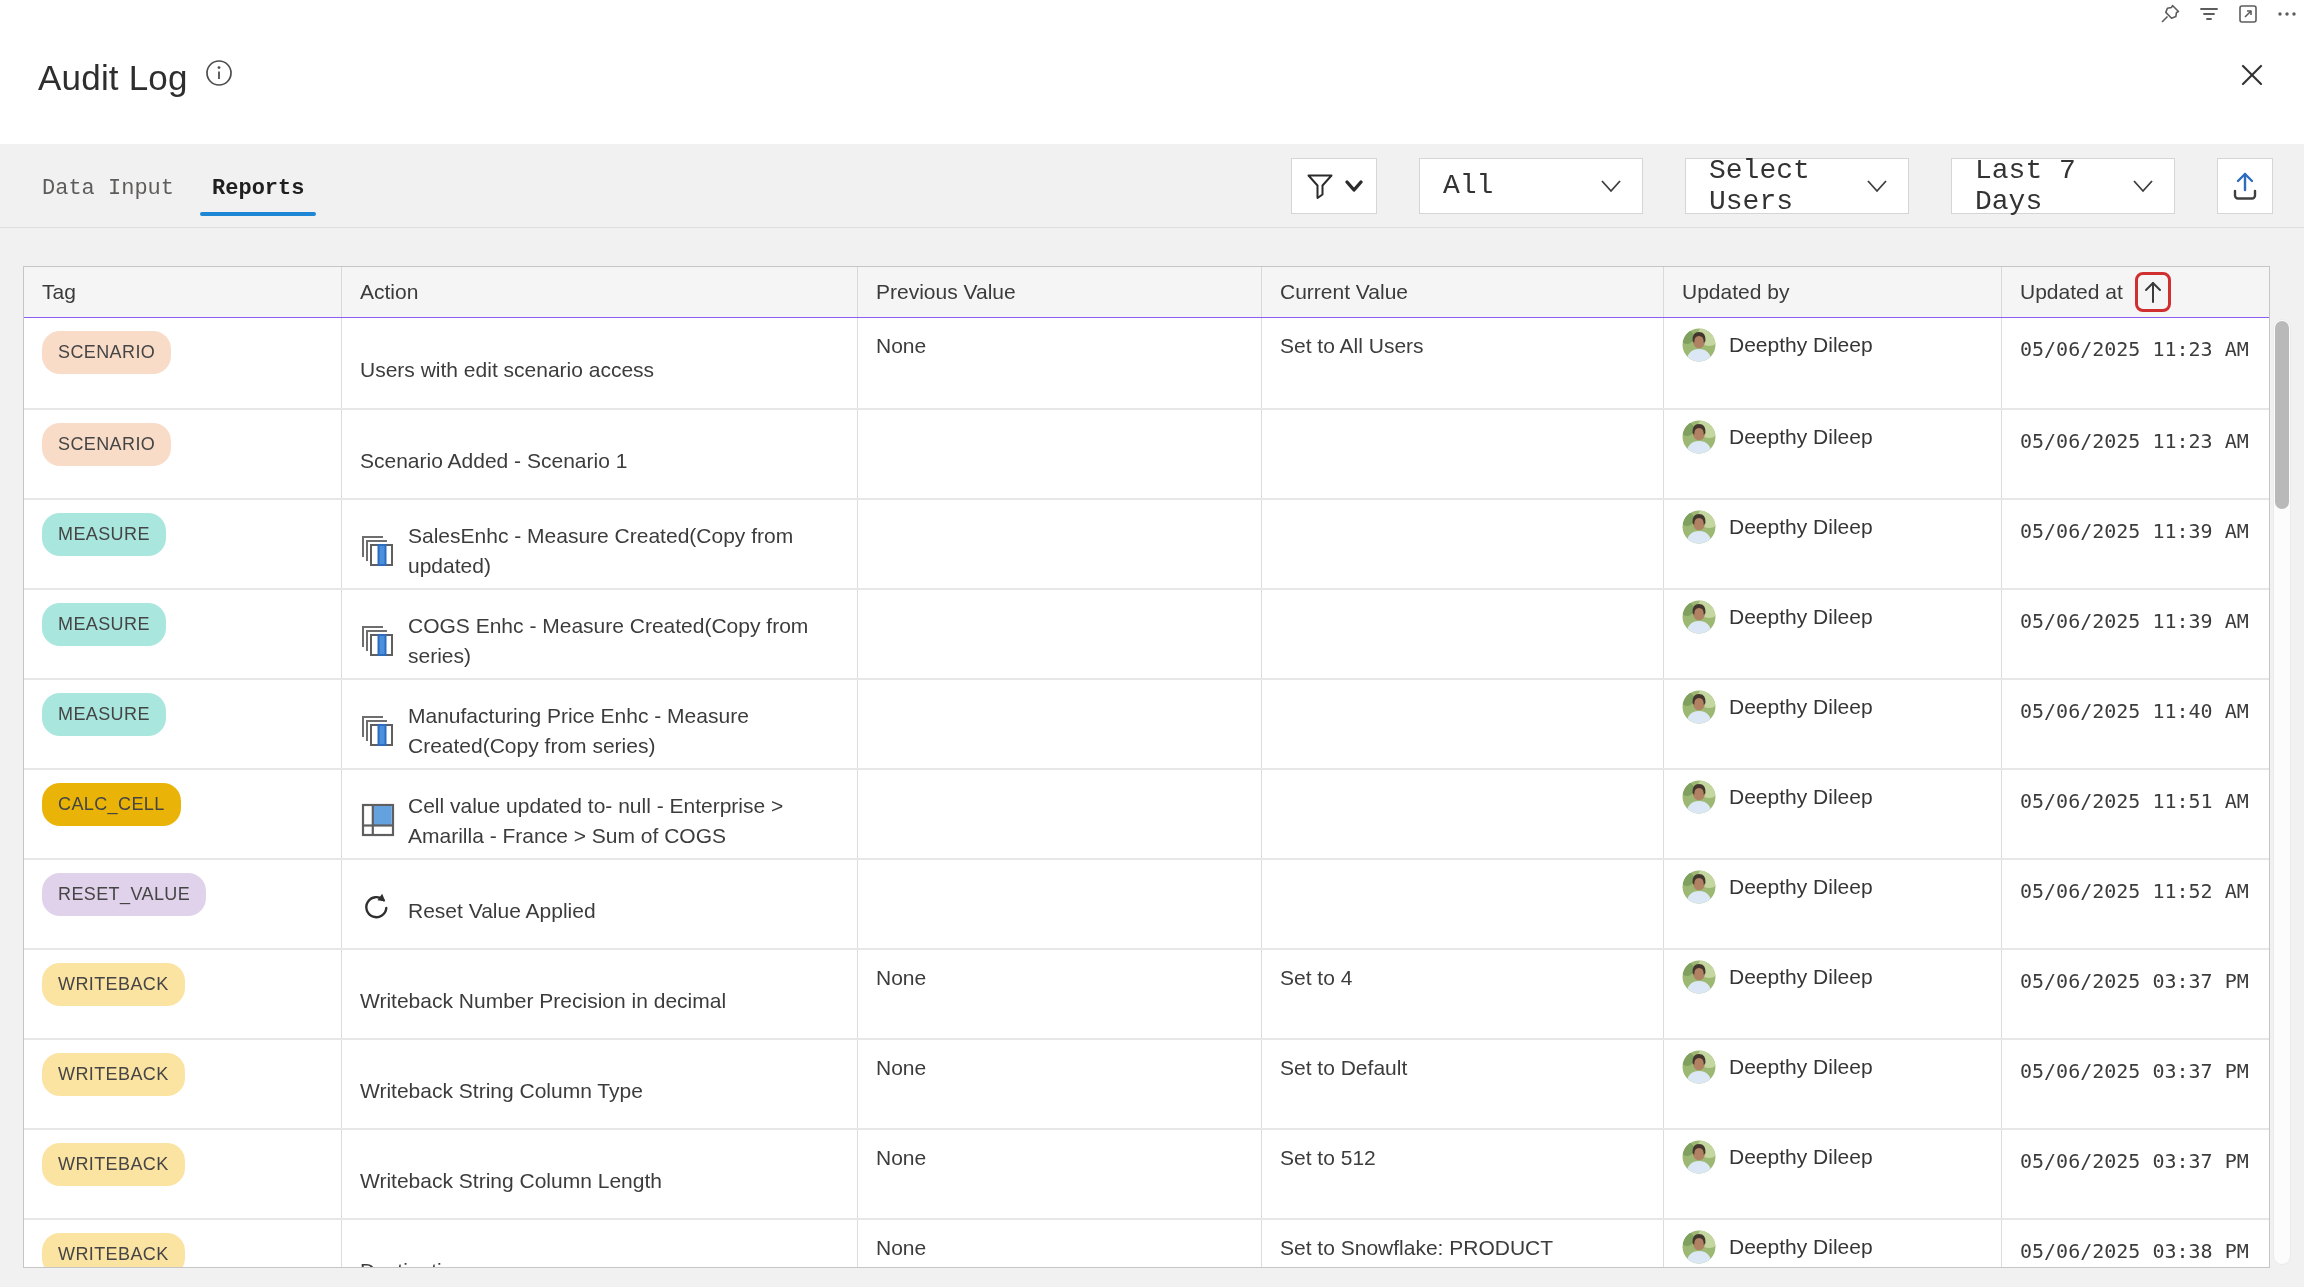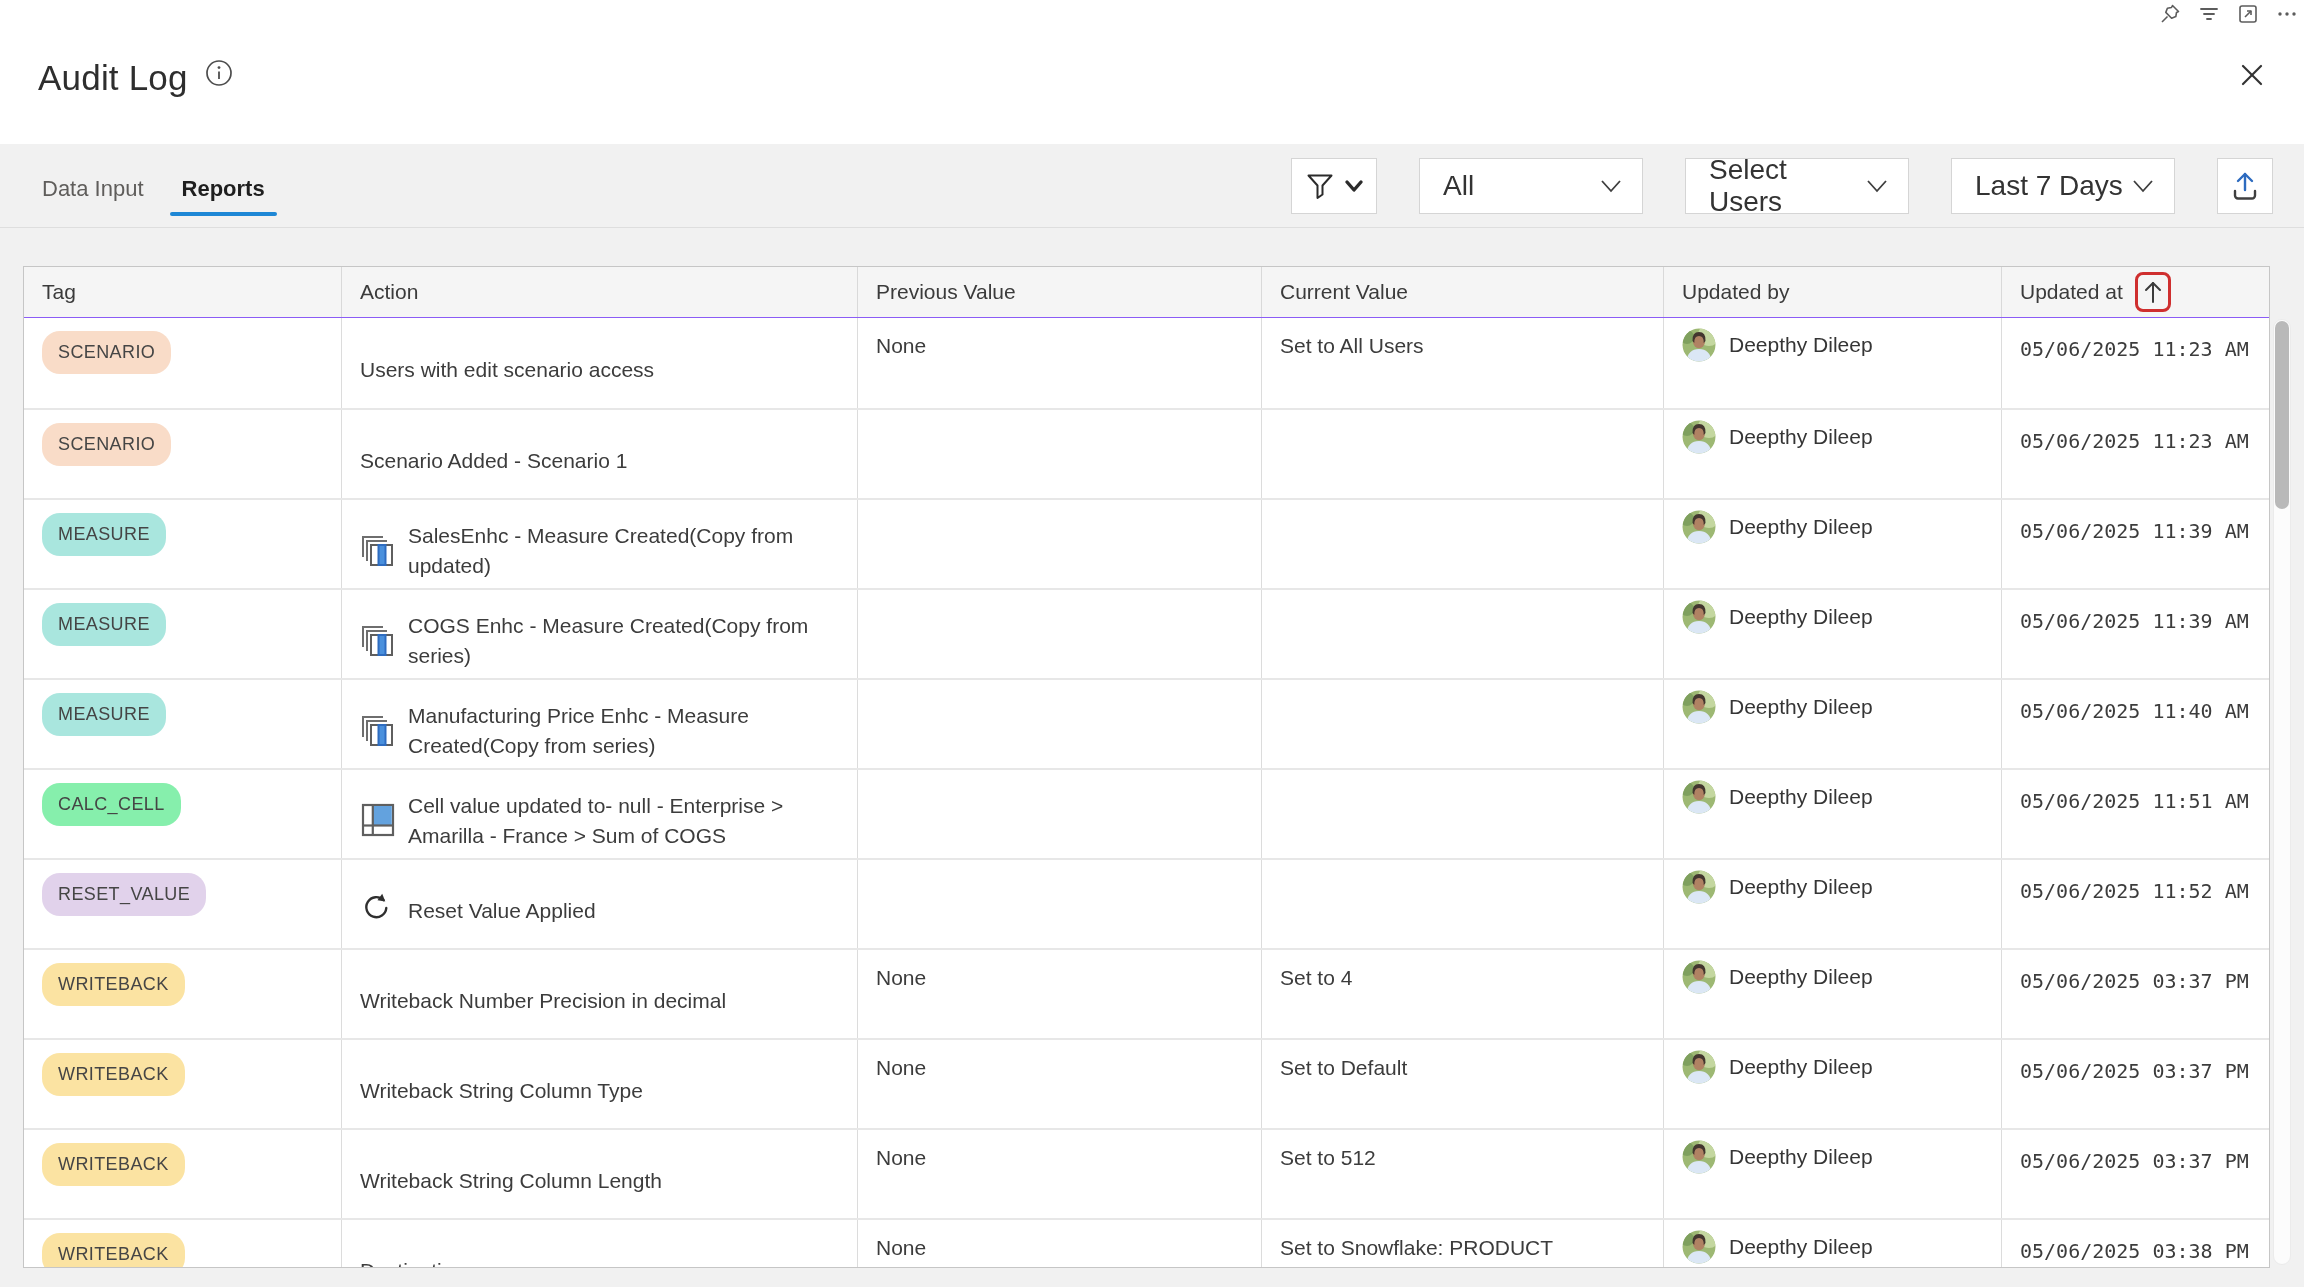--- a/index.html
+++ b/index.html
@@ -15,21 +15,21 @@
   .page-title { font-size:35px; font-weight:400; color:#2e2e2e; letter-spacing:0.2px; }
   .info-btn { margin-left:17px; margin-top:-10px; cursor:pointer; display:inline-flex; }
   .close-btn { position:absolute; right:2px; top:12px; width:34px; height:34px; display:flex; align-items:center; justify-content:center; cursor:pointer; background:none; border:none; }
 
   
   .panel { position:absolute; top:144px; left:0; right:0; bottom:0; background:#f1f1f1; padding:0 31px 0 23px; }
 
   
   .tabbar { height:84px; margin:0 -31px 0 -23px; padding:0 31px 0 23px;
             display:flex; align-items:center; justify-content:space-between;
-            border-bottom:1px solid #dedede; }
+            border-bottom:1px solid #dedede;font-family:Liberation Mono, monospace; }
   .tabs { display:flex; gap:14px; margin-left:7px; height:100%; }
   .tab { position:relative; display:flex; align-items:center; padding:6px 12px 0; font-size:22px; color:#5f5d5b; cursor:pointer; }
   .tab.active { color:#1f1f1f; font-weight:700; }
   .tab.active::after { content:""; position:absolute; left:0; right:0; bottom:11px; height:4px; border-radius:2px; background:#1e87d5; }
 
   .toolbar { display:flex; align-items:center; gap:42px; }
   .btn-filter { width:86px; height:56px; background:#fff; border:1px solid #d5d5d5; display:flex; align-items:center; justify-content:center; gap:9px; cursor:pointer; }
   .dropdown { width:224px; height:56px; background:#fff; border:1px solid #d5d5d5; display:flex; align-items:center; justify-content:space-between; padding:0 20px 0 23px; font-size:28px; color:#333; cursor:pointer; }
   .btn-export { width:56px; height:56px; background:#fff; border:1px solid #d5d5d5; display:flex; align-items:center; justify-content:center; cursor:pointer; }
 
@@ -371,21 +371,21 @@
     </g>
   </svg>
             </span>
       <span class="user-name">Deepthy Dileep</span>
     </div>
     <div class="cell time-cell">05/06/2025 11:40 AM</div>
   </div>
 
   <div class="trow">
     <div class="cell tag-cell">
-      <span class="pill" style="background: #86efac;">CALC_CELL</span>
+      <span class="pill" style="background: #eab308;">CALC_CELL</span>
     </div>
     <div class="cell action-cell">
       <span class="action-icon">
               <svg id="calc-cell-icon" width="36" height="36" viewBox="0 0 36 36" fill="none">
     <rect x="3" y="3" width="30" height="30" fill="#ffffff" stroke="#5f5f5f" stroke-width="2.2"></rect>
     <rect x="12.8" y="4" width="19" height="19.5" fill="#63A2DE"></rect>
     <line x1="12.8" y1="3" x2="12.8" y2="33" stroke="#5f5f5f" stroke-width="2.2"></line>
     <line x1="3" y1="23.5" x2="33" y2="23.5" stroke="#5f5f5f" stroke-width="2.2"></line>
   </svg>
             </span>

